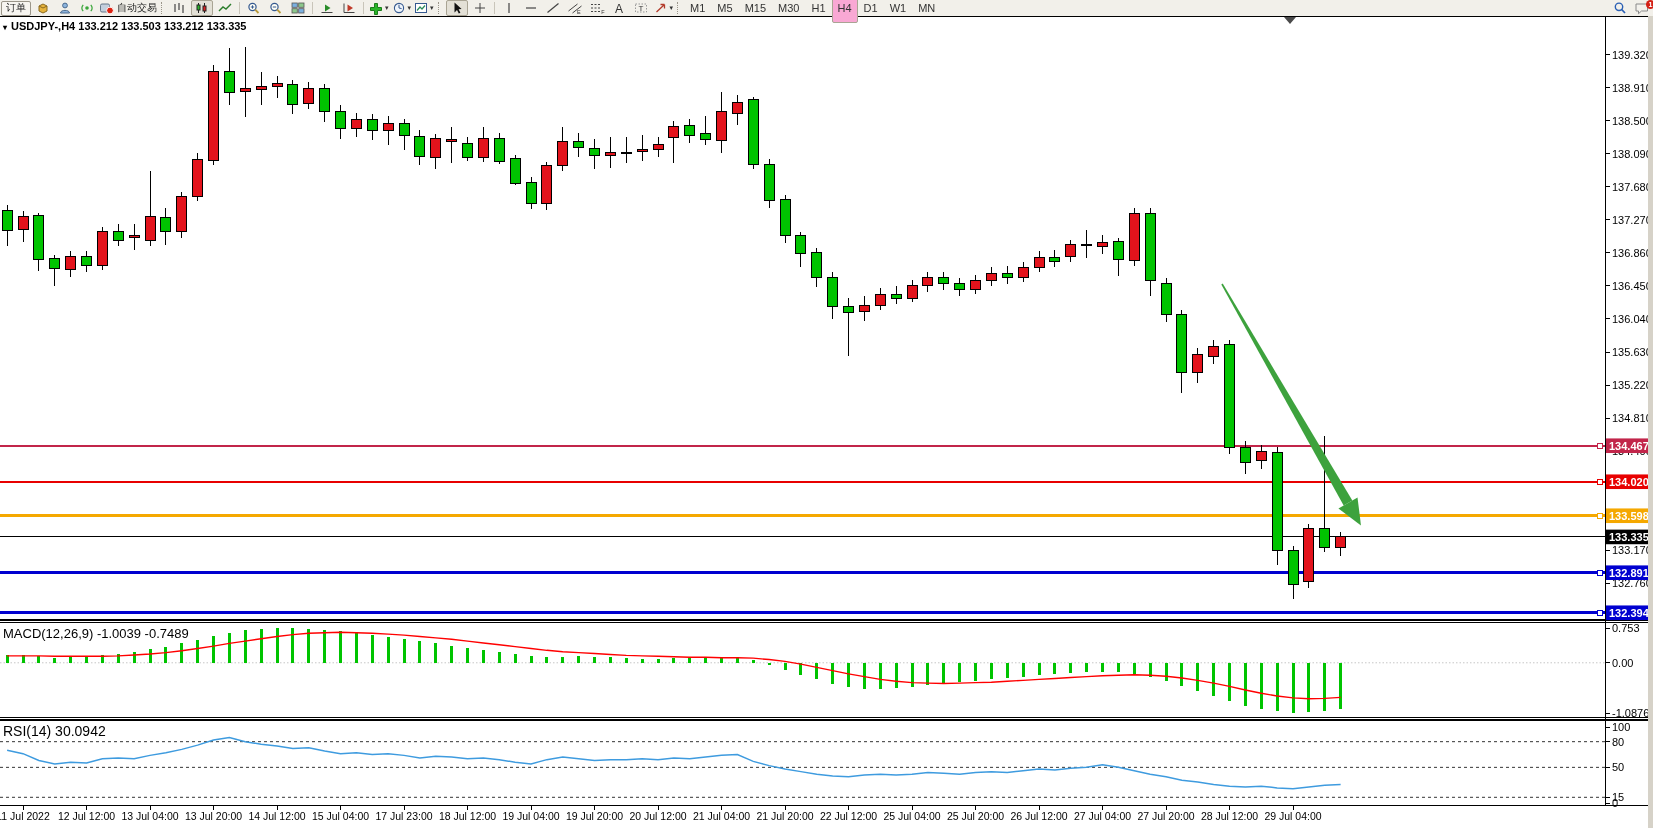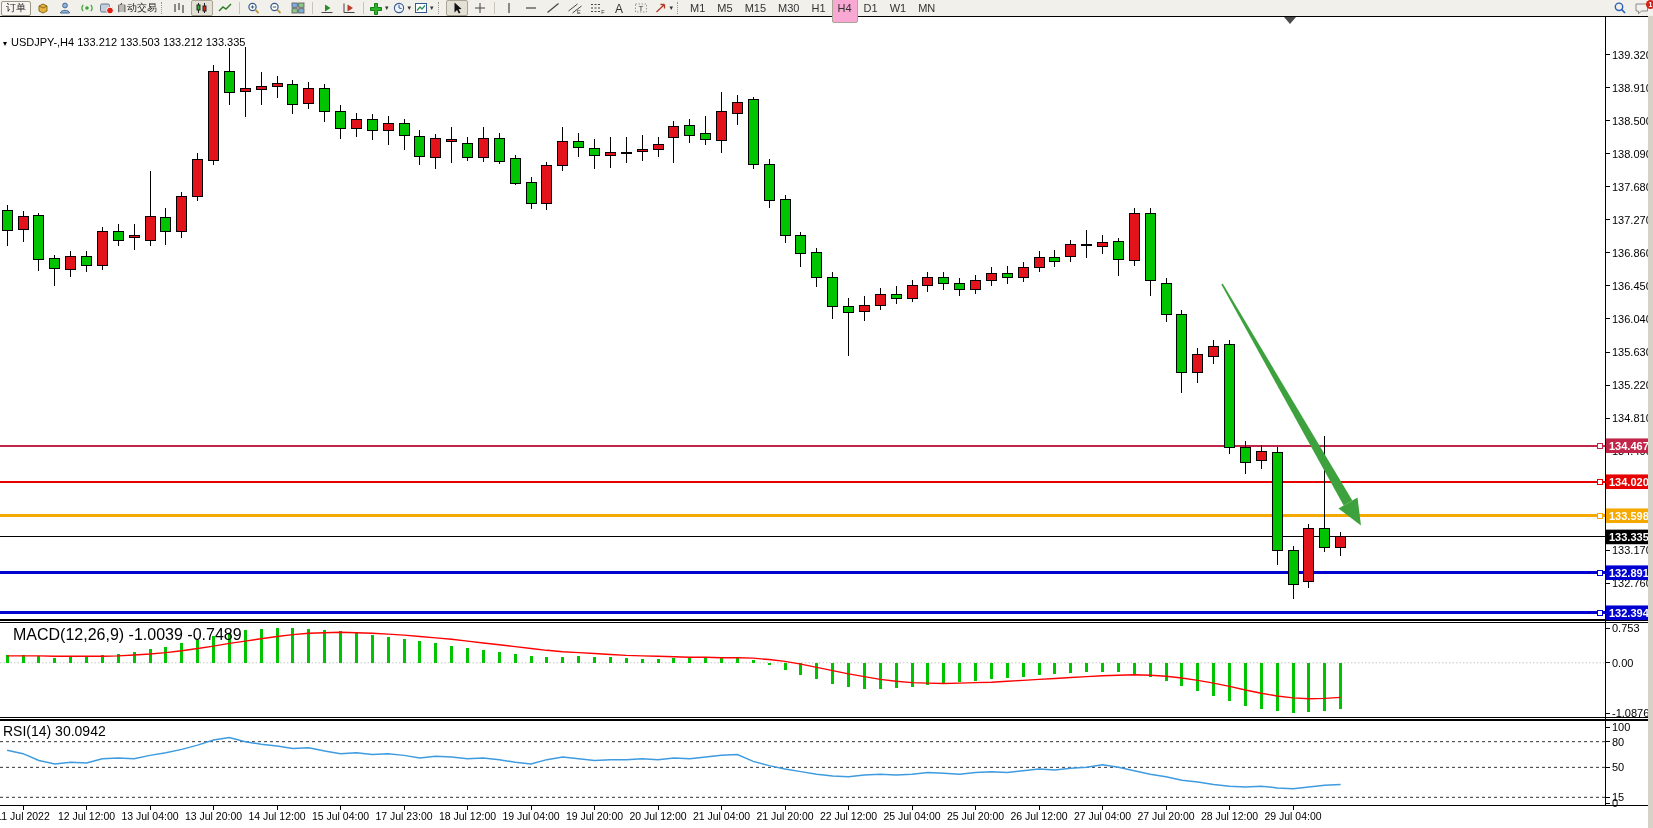--- a/index.html
+++ b/index.html
@@ -19,23 +19,23 @@
   .dd{font-size:7px;color:#333;margin-left:1px;}
   .tf{font-size:11px;color:#333;padding:8px 5px;height:12px;display:flex;align-items:center;
     border:1px solid transparent;}
   .tf.on{background:#f9a8d4;border:1px solid #a9a494;border-radius:2px;}
   .spacer{flex:1;}
   #badge{position:absolute;top:-1px;right:-3px;width:9px;height:9px;border-radius:50%;
     background:#d42015;color:#fff;font-size:7px;display:flex;align-items:center;
     justify-content:center;font-weight:bold;}
   
   .ovl{position:absolute;z-index:4;font-size:11px;color:#000;white-space:nowrap;}
-  #symtitle{left:3px;top:20px;font-weight:normal;margin-top:16px;}
+  #symtitle{left:3px;top:20px;font-weight:bold;}
   #symtitle .mk{font-size:8px;margin-right:4px;}
-  #macdlbl{left:13px;top:626px;font-size:16px;}
+  #macdlbl{left:3px;top:626px;font-size:13px;}
   #rsilbl{left:3px;top:723px;font-size:14px;}
   #cv{position:absolute;left:0;top:16px;z-index:1;}
   svg text{font-family:"Liberation Sans",sans-serif;}
 </style>
 </head>
 <body>
 
 <div id="app">
   <div id="toolbar">
       <div class="ti">

